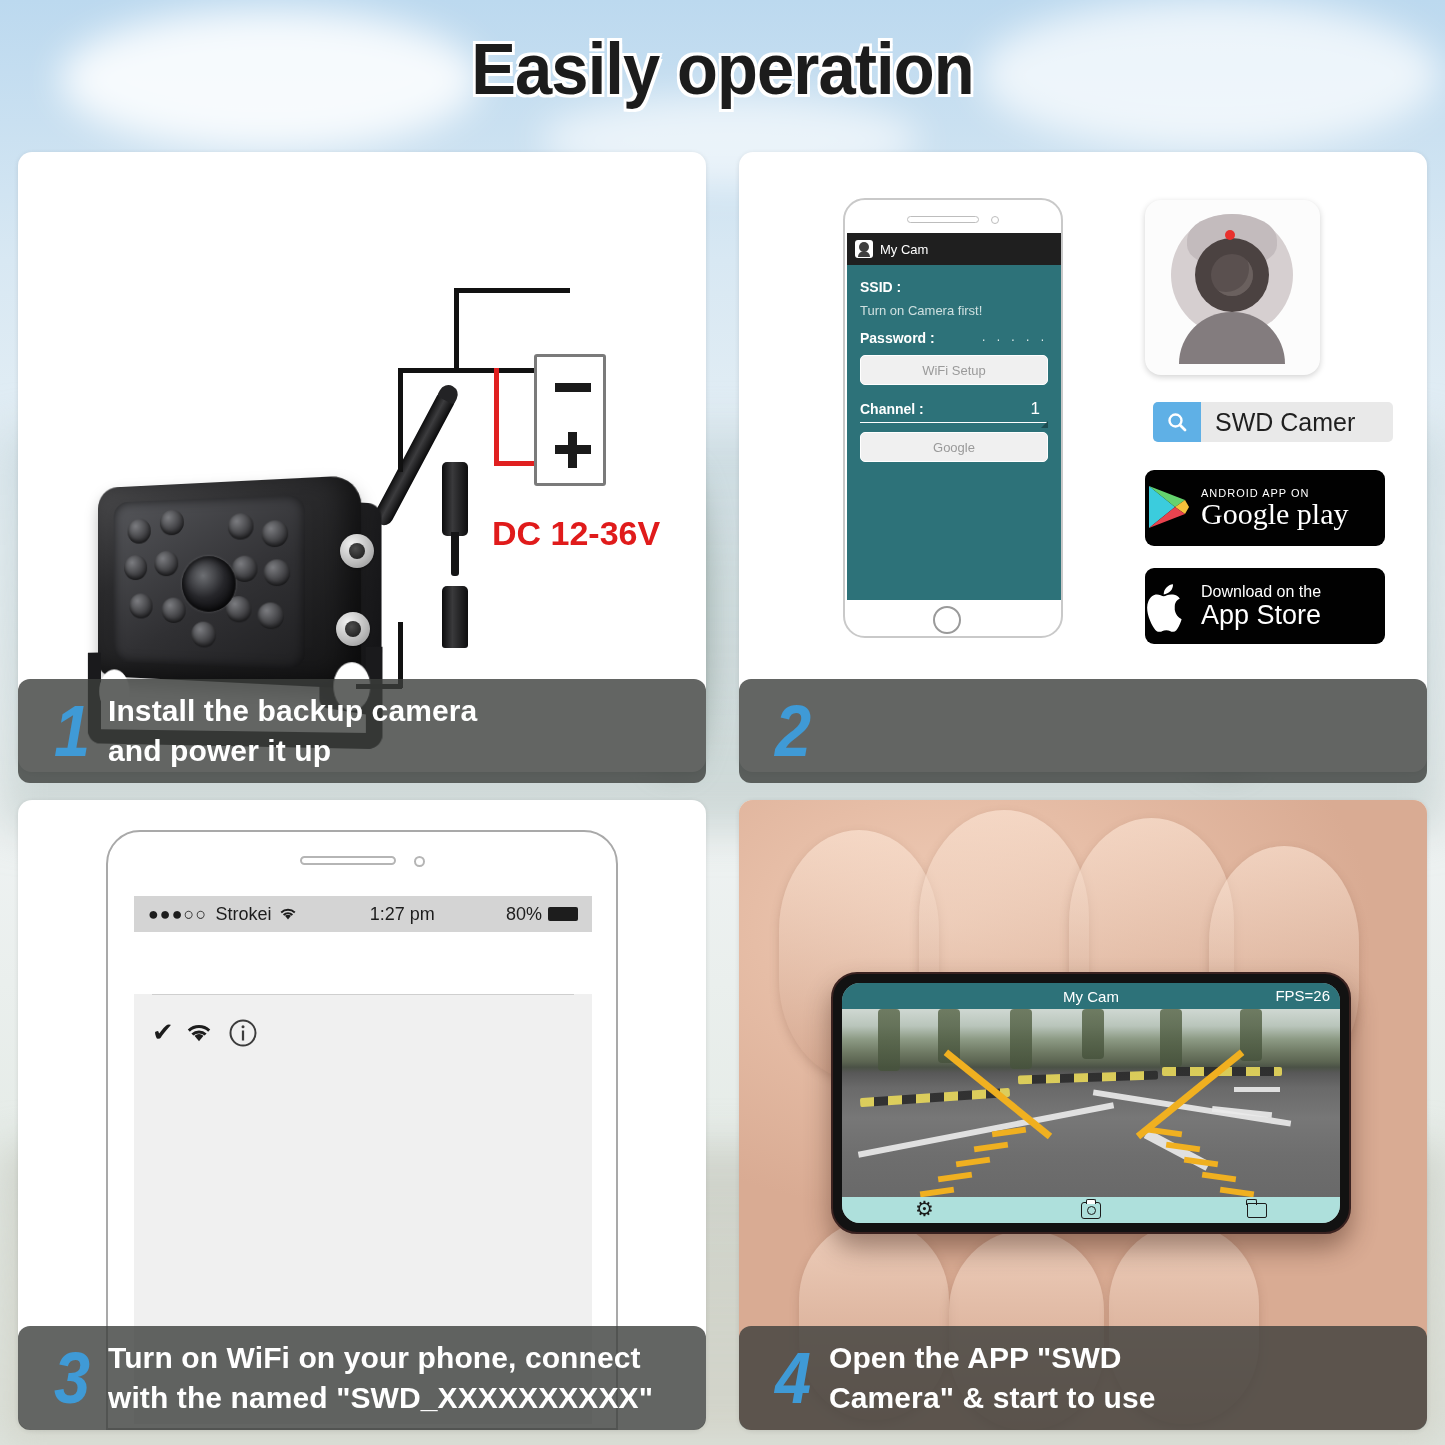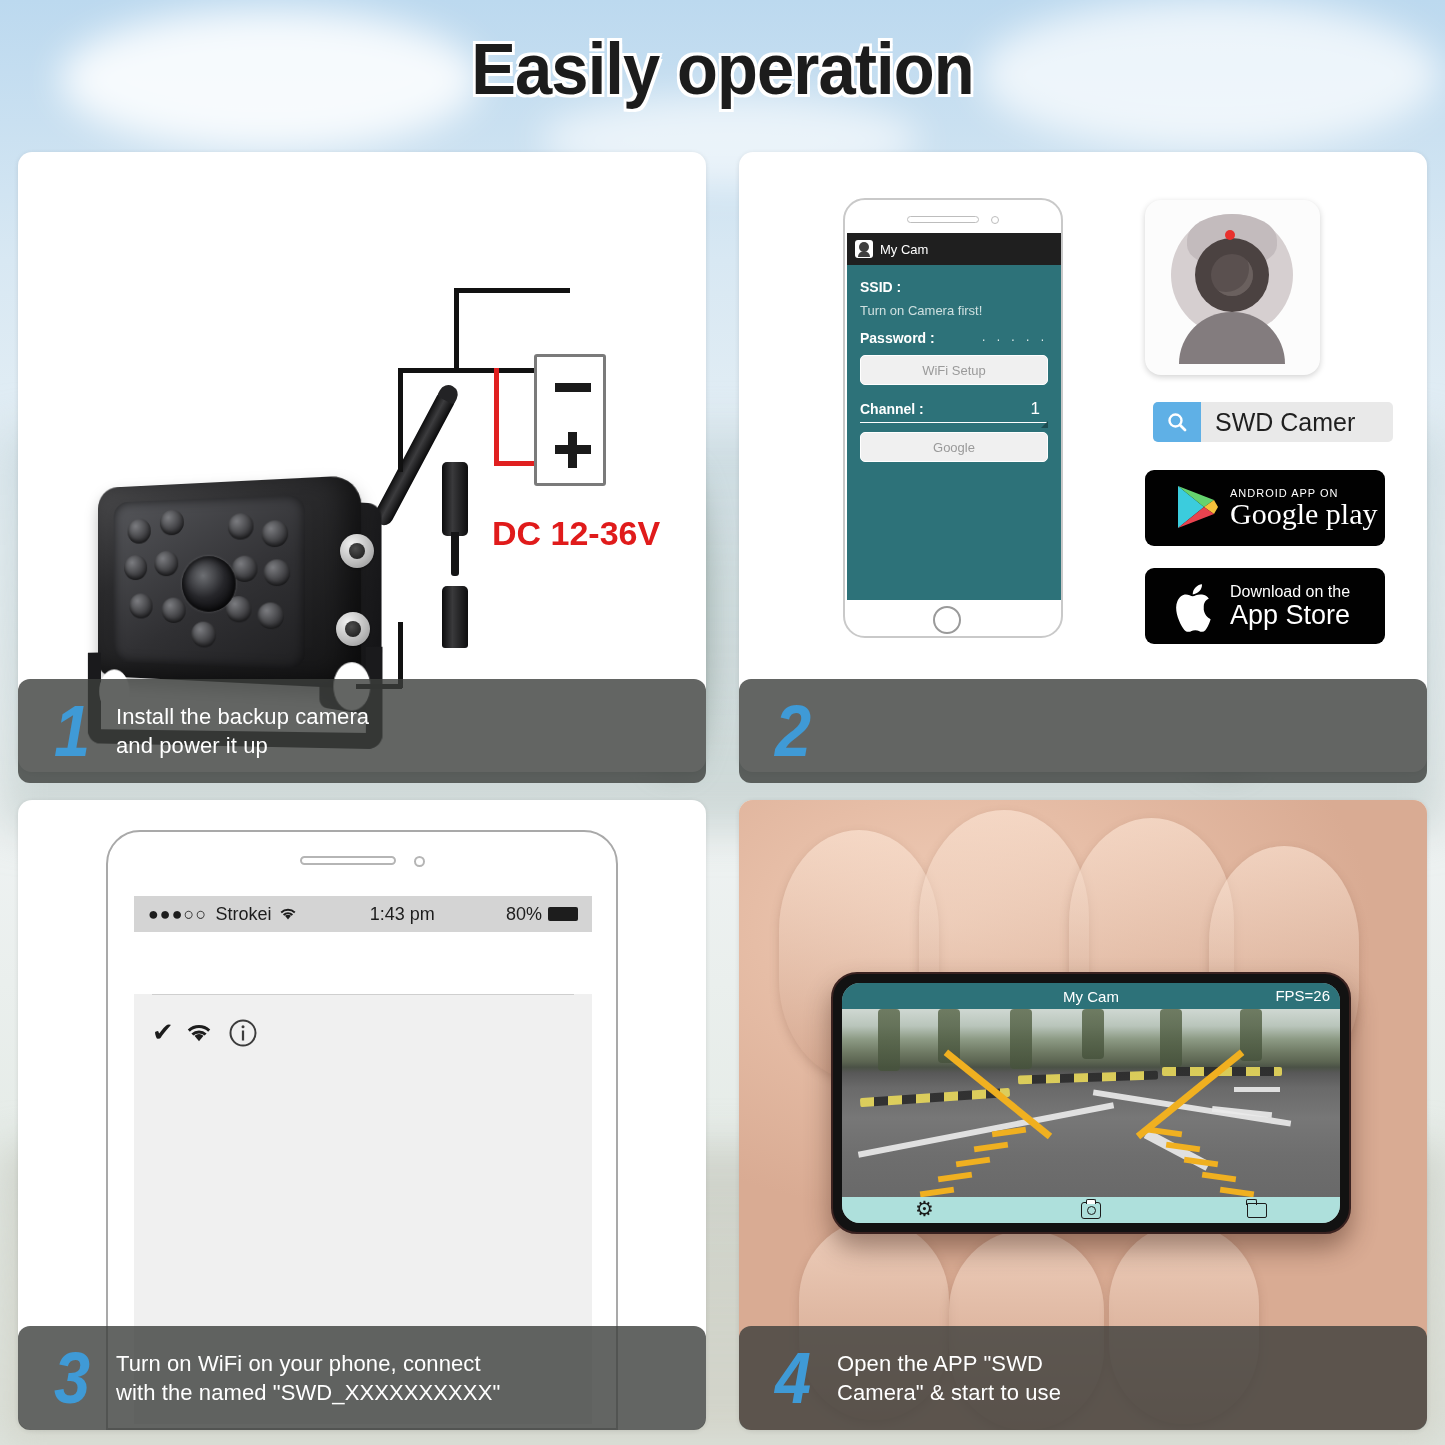--- a/index.html
+++ b/index.html
@@ -71,22 +71,22 @@
   .cap4 { left: 721px; top: 1174px; width: 688px; }
   .cap-num {
     font-size: 72px; font-weight: bold; font-style: italic;
     color: #3f9ad6;
     font-family: "Liberation Sans Narrow", "Liberation Sans", sans-serif;
     width: 72px; text-align: center; line-height: 1;
     transform: scaleX(.9);
     flex: 0 0 auto;
   }
   .cap-lines {
-    margin-left: 8px;
-    font-size: 22px; font-weight: normal; line-height: 1.32;
+    margin-left: 0;
+    font-size: 30px; font-weight: bold; line-height: 1.32;
     font-family: "Liberation Sans Narrow", "Liberation Sans", sans-serif;
     letter-spacing: .1px;
     white-space: nowrap;
   }
 
   
   .cam-wrap { position: absolute; inset: 0; }
   .cam-body {
     position: absolute; left: 68px; top: 330px; width: 270px; height: 200px;
     background: linear-gradient(155deg,#4a4a4c 0%,#2b2b2d 35%,#141415 100%);
@@ -221,21 +221,21 @@
     position: absolute; left: 406px; top: 250px; width: 240px; height: 40px;
     background: #e9e9e9; border-radius: 5px; display: flex; align-items: center; margin-left: 8px;
   }
   .search-btn { width: 48px; height: 40px; background:#5fb0e6; border-radius:5px 0 0 5px;
     display:flex; align-items:center; justify-content:center; }
   .search-text { margin-left: 14px; font-size: 25px; color:#1f1f1f; }
 
   .store-badge {
     position: absolute; left: 406px; width: 240px; height: 76px;
     background: #010101; border-radius: 9px; display:flex; align-items:center; gap:10px;
-    padding-left: 29px;
+    padding-left: 0;
   }
   .badge-gp { top: 318px; }
   .badge-as { top: 416px; }
   .gp-sub { color:#fff; font-size: 11px; letter-spacing: 1px; }
   .gp-main { color:#fff; font-size: 30px; font-family: "Liberation Serif", serif; line-height: 1; }
   .as-sub { color:#fff; font-size: 16px; line-height:1.15; }
   .as-main { color:#fff; font-size: 27px; line-height:1.05; }
 
   
   .phone3 {
@@ -452,21 +452,21 @@
       <div class="p3-cam"></div>
 
       <div class="p3-status">
         <span style="letter-spacing:1px;">●●●○○</span>
         <span style="margin-left:8px;">Strokei</span>
         <svg width="20" height="16" viewBox="0 0 20 16" style="margin-left:7px;" aria-hidden="true">
           <path d="M10 13.5 L7 9.8 A5 5 0 0 1 13 9.8 Z" fill="#1d1d1d"></path>
           <path d="M3.2 6.4 A10 10 0 0 1 16.8 6.4" fill="none" stroke="#1d1d1d" stroke-width="2"></path>
           <path d="M5.6 9 A6.6 6.6 0 0 1 14.4 9" fill="none" stroke="#1d1d1d" stroke-width="2"></path>
         </svg>
-        <span style="flex:1; text-align:center;">1:43 pm</span>
+        <span style="flex:1; text-align:center;">1:27 pm</span>
         <span>80%</span>
         <span style="display:inline-block; width:30px; height:14px; background:#1d1d1d; margin-left:6px; border-radius:2px;"></span>
       </div>
 
 
       <div class="p3-list">
         <div class="p3-row">
           <span class="p3-check">✔</span>
           <svg width="30" height="24" viewBox="0 0 20 16" style="margin-right:14px;" aria-hidden="true">
             <path d="M10 13.5 L7 9.8 A5 5 0 0 1 13 9.8 Z" fill="#1d1d1d"></path>

